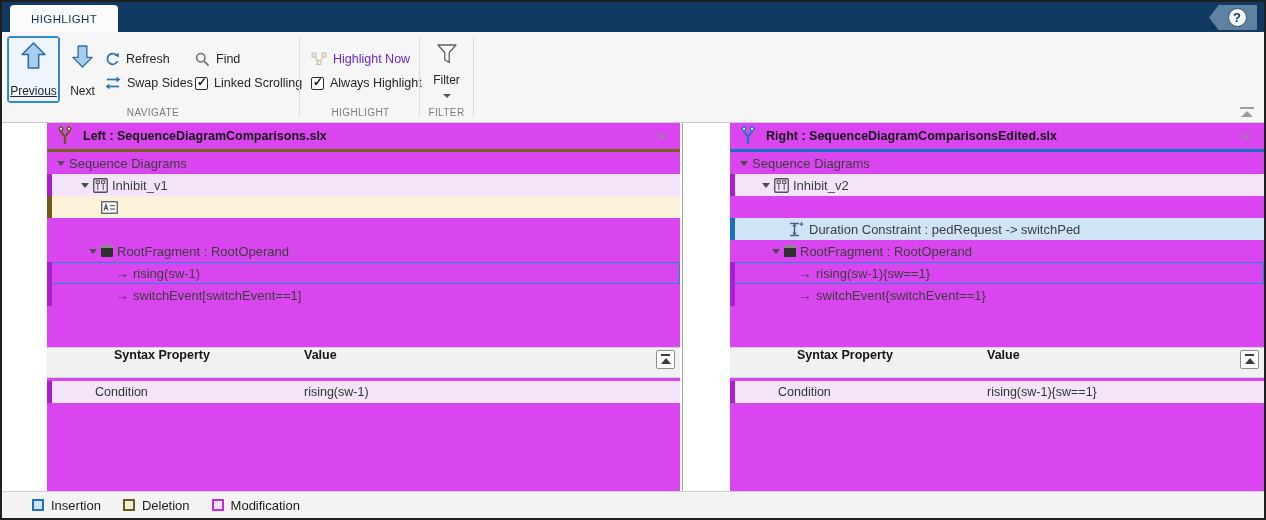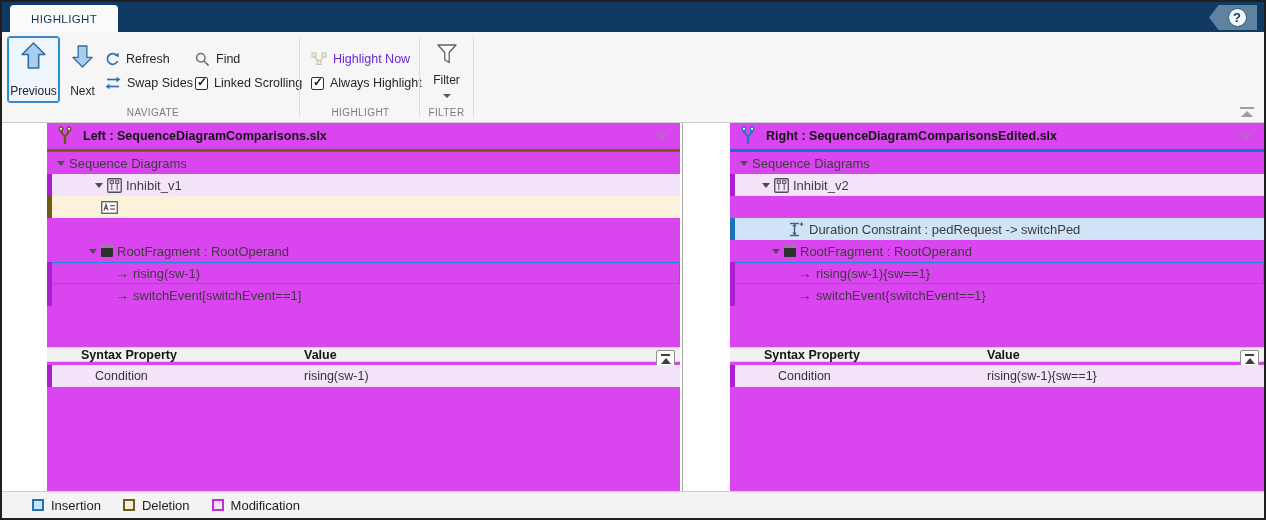--- a/index.html
+++ b/index.html
@@ -19,21 +19,21 @@
               display:flex; align-items:center; justify-content:center; cursor:pointer; }
   .help-circle { width:19px; height:19px; border-radius:50%; background:#f4f7fa; color:#113a62;
                  font-weight:bold; font-size:13px; display:flex; align-items:center; justify-content:center;
                  margin-left:8px; border:1px solid #2c5a82; }
 
   
   .ribbon { height:91px; background:#f6f6f6; border-bottom:1px solid #c9c9c9; position:relative; flex:none; }
   .rbtn-big { position:absolute; display:flex; flex-direction:column; align-items:center;
               justify-content:space-between; padding:5px 0 4px; cursor:pointer; background:transparent;
               border:1px solid transparent; font-size:12px; color:#262626; }
-  .rbtn-big.selected { border:1px solid #4288c8; border-radius:3px; background:#eef5fc; }
+  .rbtn-big.selected { border:1px solid #4288c8; border-radius:3px; background:#eef5fc;text-decoration:underline; }
   .rrow { position:absolute; display:flex; align-items:center; gap:6px; font-size:12.5px; color:#262626;
           height:18px; cursor:pointer; white-space:nowrap; }
   .rrow.disabled { color:#6d28d9; cursor:default; }
   .rsep { position:absolute; top:5px; height:80px; width:1px; background:#dcdcdc; }
   .grp-label { position:absolute; bottom:4px; font-size:10px; color:#7b7b7b; letter-spacing:.4px;
                text-align:center; }
   .cbx { width:13px; height:13px; border:1.5px solid #2e2e2e; border-radius:2px; background:#fff;
          position:relative; flex:none; cursor:pointer; }
   .cbx::after { content:"\2713"; position:absolute; left:1px; top:-3px; font-size:12px; font-weight:bold; color:#111; }
   .filter-caret { width:0; height:0; border-left:4px solid transparent; border-right:4px solid transparent;
@@ -72,23 +72,23 @@
   .mk-ins { background:#1b72b8; }
   .exp { width:0; height:0; border-left:4px solid transparent; border-right:4px solid transparent;
          border-top:5px solid #4d4d4d; flex:none; cursor:pointer; }
   .msg-arrow { color:#3d3d3d; font-size:14px; line-height:1; flex:none; }
   .msg-arrow::before { content:"\2192"; }
   .frag-icon { width:12px; height:12px; flex:none;
                background:linear-gradient(#8a8a8a 0 3px, #303030 3px); border-radius:1px; }
   .gap-above-table { height:41px; flex:none; }
 
   
-  .table-header { height:15px; background:#f1f1f1; border-top:1px solid #d4d4d4; border-bottom:1px solid #d4d4d4;
+  .table-header { height:31px; background:#f1f1f1; border-top:1px solid #d4d4d4; border-bottom:1px solid #d4d4d4;
                   position:relative; display:flex; font-size:12.5px; font-weight:bold;
-                  color:#141414; flex:none; }
+                  color:#141414; flex:none;padding-left:33px; }
   .th-prop { padding-left:34px; }
   .th-val { position:absolute; left:257px; }
   .tbl-collapse { position:absolute; right:5px; top:2px; width:19px; height:19px; border:1px solid #909090;
                   border-radius:2px; background:#fdfdfd; cursor:pointer; padding-top:3px; }
   .tbl-collapse .bar { width:9px; height:2px; background:#3f3f3f; margin:0 auto 2px; }
   .tbl-collapse .tri { width:0; height:0; margin:0 auto;
                        border-left:5px solid transparent; border-right:5px solid transparent;
                        border-bottom:6px solid #3f3f3f; }
   .table-row { height:22px; margin-top:3px; background:#f3e4fa; position:relative; display:flex;
                align-items:center; font-size:12.5px; color:#333; flex:none;padding-left:14px; }
@@ -219,21 +219,21 @@
           <polyline points="1,1 5.5,5.5 10,1" fill="none" stroke="#8f8f8f" stroke-width="1.4"></polyline>
         </svg>
       </div>
       <div class="panel-underline left-acc"></div>
 
       <div class="trow" style="padding-left:10px">
         <span class="exp"></span>
         <span>Sequence Diagrams</span>
       </div>
 
-      <div class="trow mod-bg" style="padding-left:48px">
+      <div class="trow mod-bg" style="padding-left:34px">
         <span class="mk mk-mod"></span>
         <span class="exp"></span>
         <svg width="15" height="15" viewBox="0 0 15 15">
           <rect x="0.75" y="0.75" width="13.5" height="13.5" rx="1" fill="none" stroke="#4f4f4f" stroke-width="1.3"></rect>
           <rect x="3.2" y="2.8" width="3.2" height="2.6" fill="none" stroke="#4f4f4f" stroke-width="1"></rect>
           <rect x="8.6" y="2.8" width="3.2" height="2.6" fill="none" stroke="#4f4f4f" stroke-width="1"></rect>
           <line x1="4.8" y1="5.8" x2="4.8" y2="12" stroke="#4f4f4f" stroke-width="1"></line>
           <line x1="10.2" y1="5.8" x2="10.2" y2="12" stroke="#4f4f4f" stroke-width="1"></line>
         </svg>
         <span>Inhibit_v1</span>

